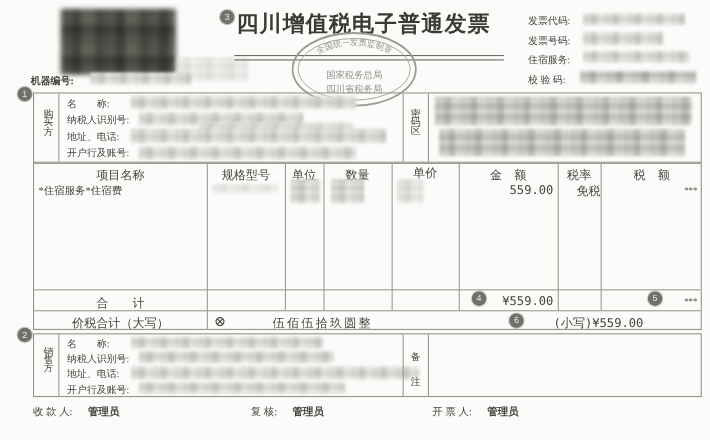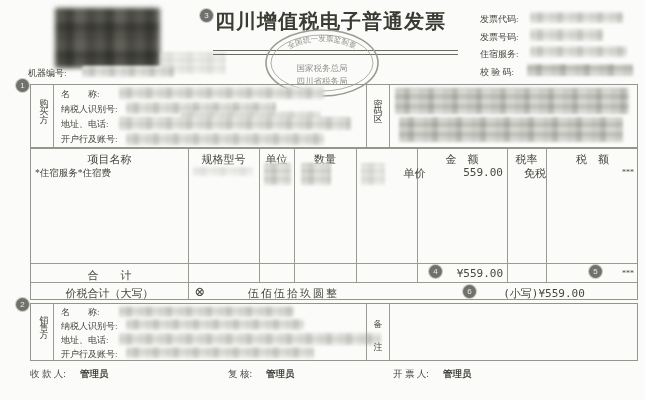--- a/index.html
+++ b/index.html
@@ -29,21 +29,21 @@
   .dline{border-top:1px solid #6a6c60;border-bottom:1px solid #6a6c60;height:3px;}
   .cell{position:absolute;font-size:11px;color:#45473f;text-align:center;white-space:nowrap;}
 </style>
 </head>
 <body>
 
 <div class="page">
 
   <div class="qr" style="left:55px;top:8px;width:105px;height:60px;"></div>
   <div class="redact" style="left:160px;top:52px;width:66px;height:22px;opacity:.55;"></div>
-  <span class="lbl abs" style="left:28px;top:67px;">机器编号:</span>
+  <span class="lbl abs" style="left:28px;top:67px;font-weight:bold;">机器编号:</span>
   <div class="redact" style="left:82px;top:66px;width:92px;height:11px;"></div>
 
   <div class="badge" style="left:200px;top:9px;">3</div>
   <div class="abs title" style="left:215px;top:8px;">四川增值税电子普通发票</div>
   <div class="abs dline" style="left:213px;top:50px;width:245px;"></div>
 
   <svg class="abs" style="left:262px;top:26px;" width="120" height="74" viewBox="0 0 120 74">
     <ellipse cx="60" cy="37" rx="56" ry="33" fill="none" stroke="#9a9c92" stroke-width="1.6"></ellipse>
     <ellipse cx="60" cy="37" rx="51" ry="28" fill="none" stroke="#9a9c92" stroke-width="0.8"></ellipse>
     <path id="arcpath" d="M 16,40 A 44,25 0 0 1 104,40" fill="none"></path>
@@ -88,21 +88,21 @@
     <div class="vline" style="left:263px;height:133px;"></div>
     <div class="vline" style="left:325px;height:133px;"></div>
     <div class="vline" style="left:386px;height:133px;"></div>
     <div class="vline" style="left:476px;height:133px;"></div>
     <div class="vline" style="left:515px;height:133px;"></div>
 
     <div class="cell" style="left:0;top:3px;width:157px;">项目名称</div>
     <div class="cell" style="left:157px;top:3px;width:71px;">规格型号</div>
     <div class="cell" style="left:228px;top:3px;width:35px;">单位</div>
     <div class="cell" style="left:263px;top:3px;width:62px;">数量</div>
-    <div class="cell" style="left:325px;top:17px;width:61px;padding-left:28px;">单价</div>
+    <div class="cell" style="left:325px;top:1px;width:61px;">单价</div>
     <div class="cell" style="left:386px;top:3px;width:90px;">金　额</div>
     <div class="cell" style="left:476px;top:3px;width:39px;">税率</div>
     <div class="cell" style="left:515px;top:3px;width:93px;">税　额</div>
 
     <div class="cell" style="left:4px;top:18px;width:153px;text-align:left;font-size:9.5px;">*住宿服务*住宿费</div>
     <div class="redact" style="left:162px;top:18px;width:60px;height:9px;opacity:.5;"></div>
     <div class="redact" style="left:233px;top:14px;width:27px;height:22px;"></div>
     <div class="redact" style="left:270px;top:14px;width:30px;height:22px;"></div>
     <div class="redact" style="left:330px;top:14px;width:24px;height:22px;opacity:.7;"></div>
     <div class="cell num" style="left:386px;top:17px;width:86px;text-align:right;">559.00</div>

